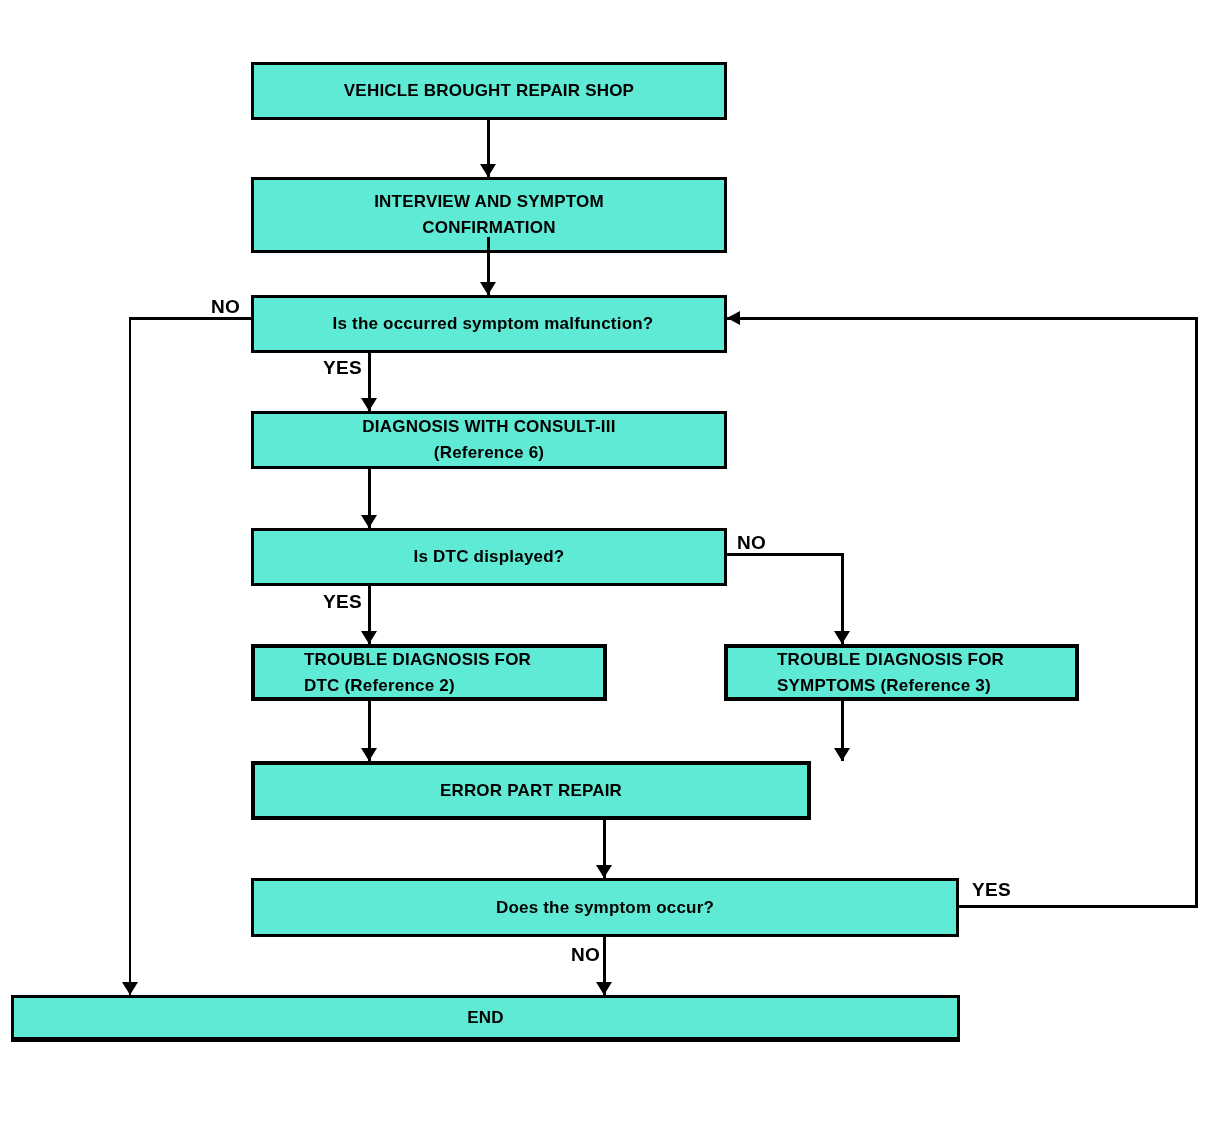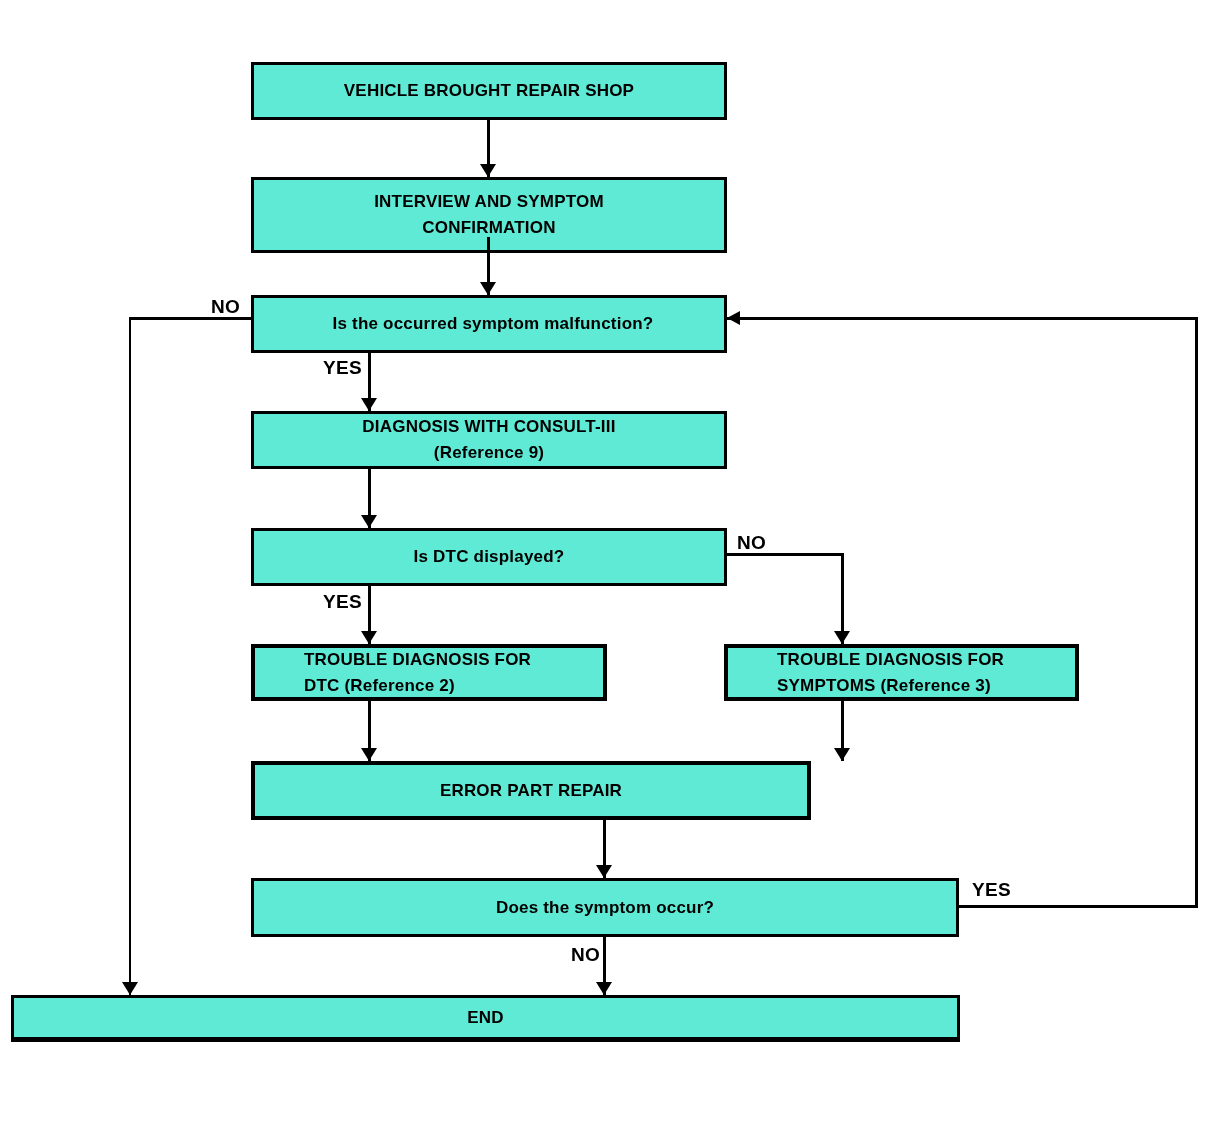--- a/index.html
+++ b/index.html
@@ -31,21 +31,21 @@
 <div class="canvas">
 
   <div class="node" style="left:251px;top:62px;width:476px;height:58px;">VEHICLE BROUGHT REPAIR SHOP</div>
 
   <div class="node" style="left:251px;top:177px;width:476px;height:76px;">INTERVIEW AND SYMPTOM
 CONFIRMATION</div>
 
   <div class="node" style="left:251px;top:295px;width:476px;height:58px;padding-left:8px;">Is the occurred symptom malfunction?</div>
 
   <div class="node" style="left:251px;top:411px;width:476px;height:58px;">DIAGNOSIS WITH CONSULT-III
-(Reference 9)</div>
+(Reference 6)</div>
 
   <div class="node" style="left:251px;top:528px;width:476px;height:58px;">Is DTC displayed?</div>
 
   <div class="node left thick" style="left:251px;top:644px;width:356px;height:57px;">TROUBLE DIAGNOSIS FOR
 DTC (Reference 2)</div>
 
   <div class="node left thick" style="left:724px;top:644px;width:355px;height:57px;">TROUBLE DIAGNOSIS FOR
 SYMPTOMS (Reference 3)</div>
 
   <div class="node thick" style="left:251px;top:761px;width:560px;height:59px;">ERROR PART REPAIR</div>

